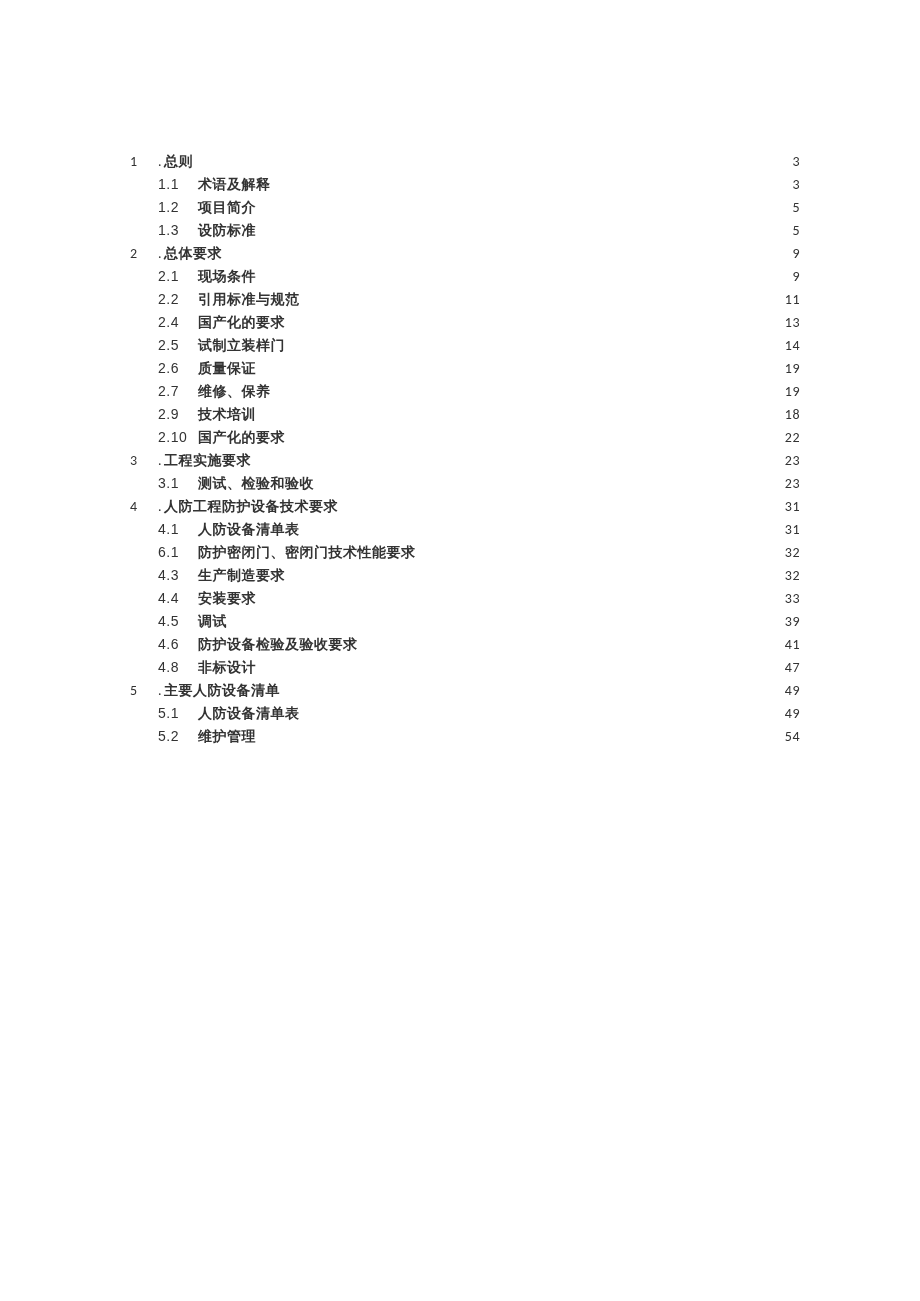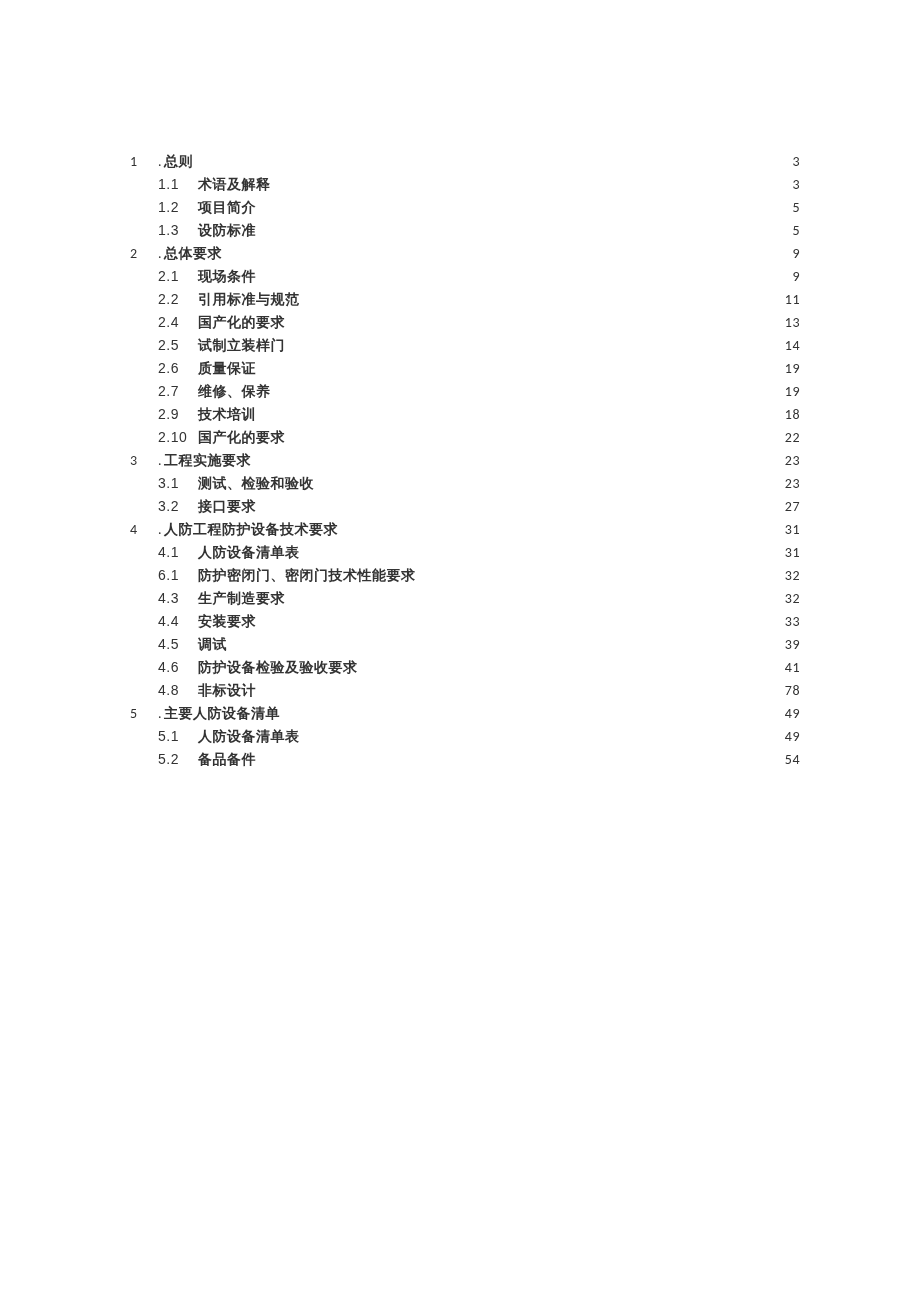--- a/index.html
+++ b/index.html
@@ -164,26 +164,20 @@
         <span class="title">工程实施要求</span>
         <span class="leaders"></span>
         <span class="pagenum">23</span>
       </div>
       <div class="toc-line level2">
         <span class="num lvl2">3.1</span>
         <span class="title">测试、检验和验收</span>
         <span class="leaders"></span>
         <span class="pagenum">23</span>
       </div>
-      <div class="toc-line level2">
-        <span class="num lvl2">3.2</span>
-        <span class="title">接口要求</span>
-        <span class="leaders"></span>
-        <span class="pagenum">27</span>
-      </div>
       <div class="toc-line level1">
         <span class="num lvl1">4</span>
         <span class="dotpre">.</span>
         <span class="title">人防工程防护设备技术要求</span>
         <span class="leaders"></span>
         <span class="pagenum">31</span>
       </div>
       <div class="toc-line level2">
         <span class="num lvl2">4.1</span>
         <span class="title">人防设备清单表</span>
@@ -217,35 +211,35 @@
       <div class="toc-line level2">
         <span class="num lvl2">4.6</span>
         <span class="title">防护设备检验及验收要求</span>
         <span class="leaders"></span>
         <span class="pagenum">41</span>
       </div>
       <div class="toc-line level2">
         <span class="num lvl2">4.8</span>
         <span class="title">非标设计</span>
         <span class="leaders"></span>
-        <span class="pagenum">78</span>
+        <span class="pagenum">47</span>
       </div>
       <div class="toc-line level1">
         <span class="num lvl1">5</span>
         <span class="dotpre">.</span>
         <span class="title">主要人防设备清单</span>
         <span class="leaders"></span>
         <span class="pagenum">49</span>
       </div>
       <div class="toc-line level2">
         <span class="num lvl2">5.1</span>
         <span class="title">人防设备清单表</span>
         <span class="leaders"></span>
         <span class="pagenum">49</span>
       </div>
       <div class="toc-line level2">
         <span class="num lvl2">5.2</span>
-        <span class="title">备品备件</span>
+        <span class="title">维护管理</span>
         <span class="leaders"></span>
         <span class="pagenum">54</span>
       </div>
     </div>
 </div>
 
 </body></html>

